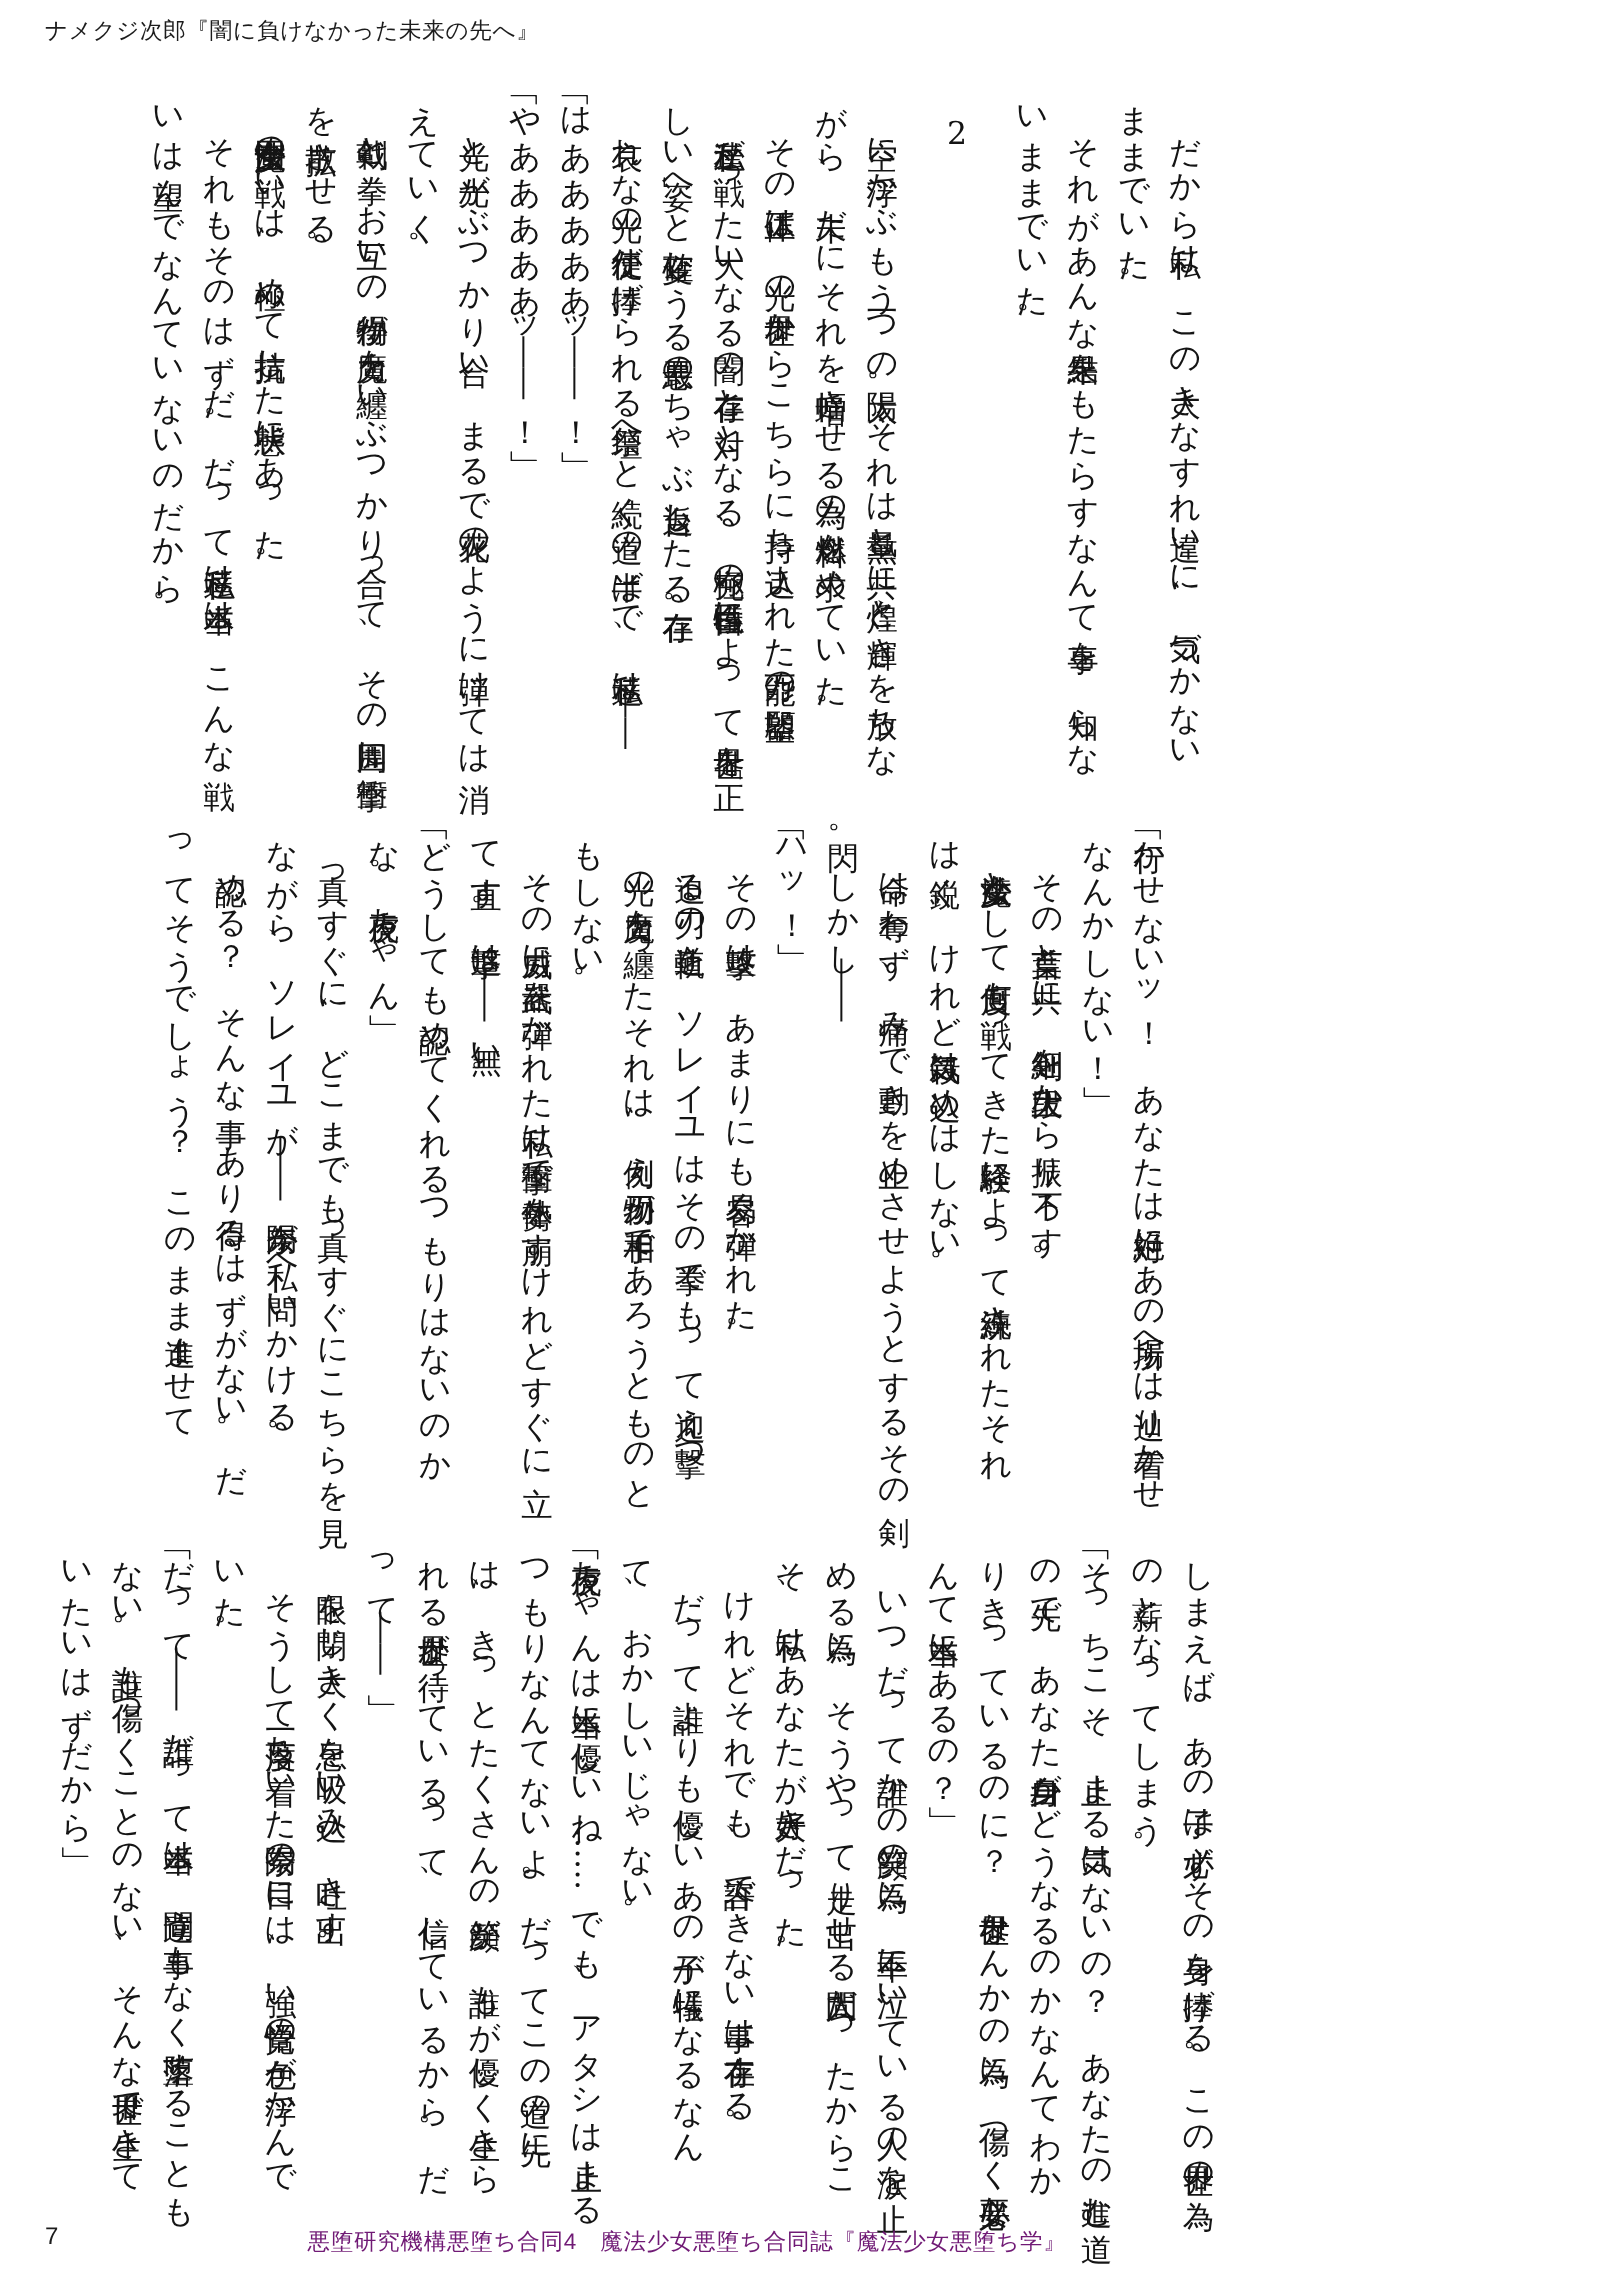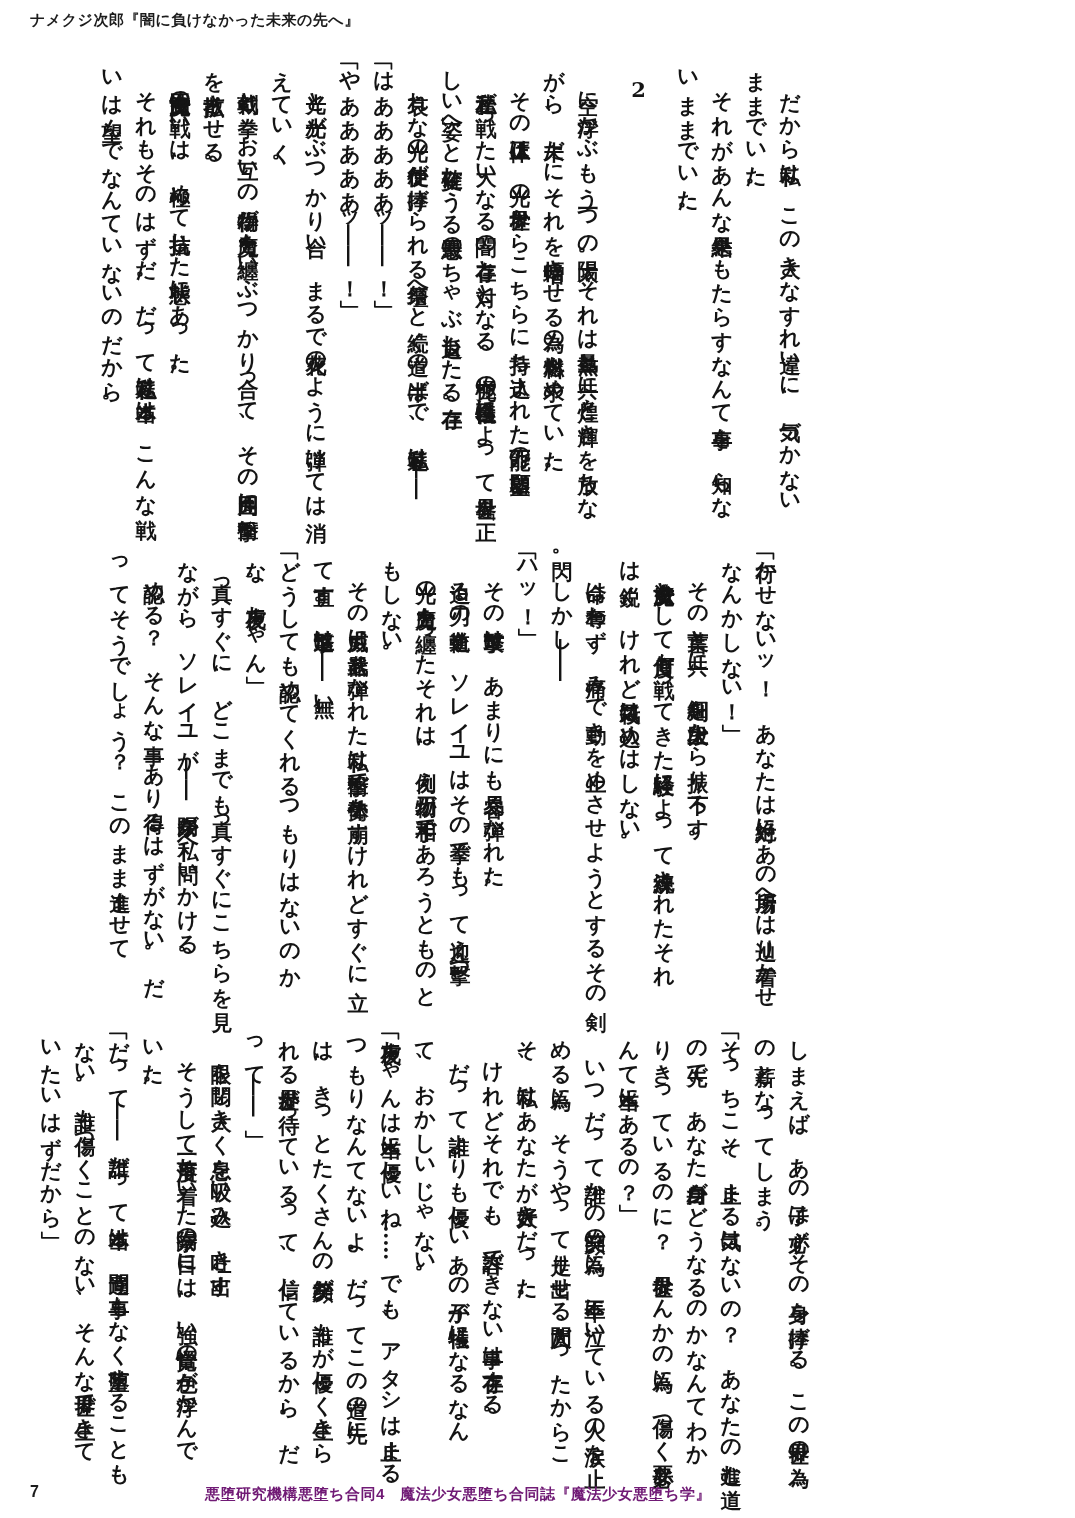--- a/index.html
+++ b/index.html
@@ -4,21 +4,20 @@
 <style>
   * { margin: 0; padding: 0; box-sizing: border-box; }
   html, body { background: #ffffff; }
   .page {
     position: relative;
     width: 916px;
     height: 1518px;
     background: #ffffff;
     overflow: hidden;
     color: #141414;
-    font-weight: bold;
   }
   .running-header {
     position: absolute;
     left: 30px;
     top: 11px;
     font-family: "Liberation Sans", sans-serif;
     font-size: 15px;
     letter-spacing: 0.5px;
     color: #1c1c1c;
     white-space: nowrap;

